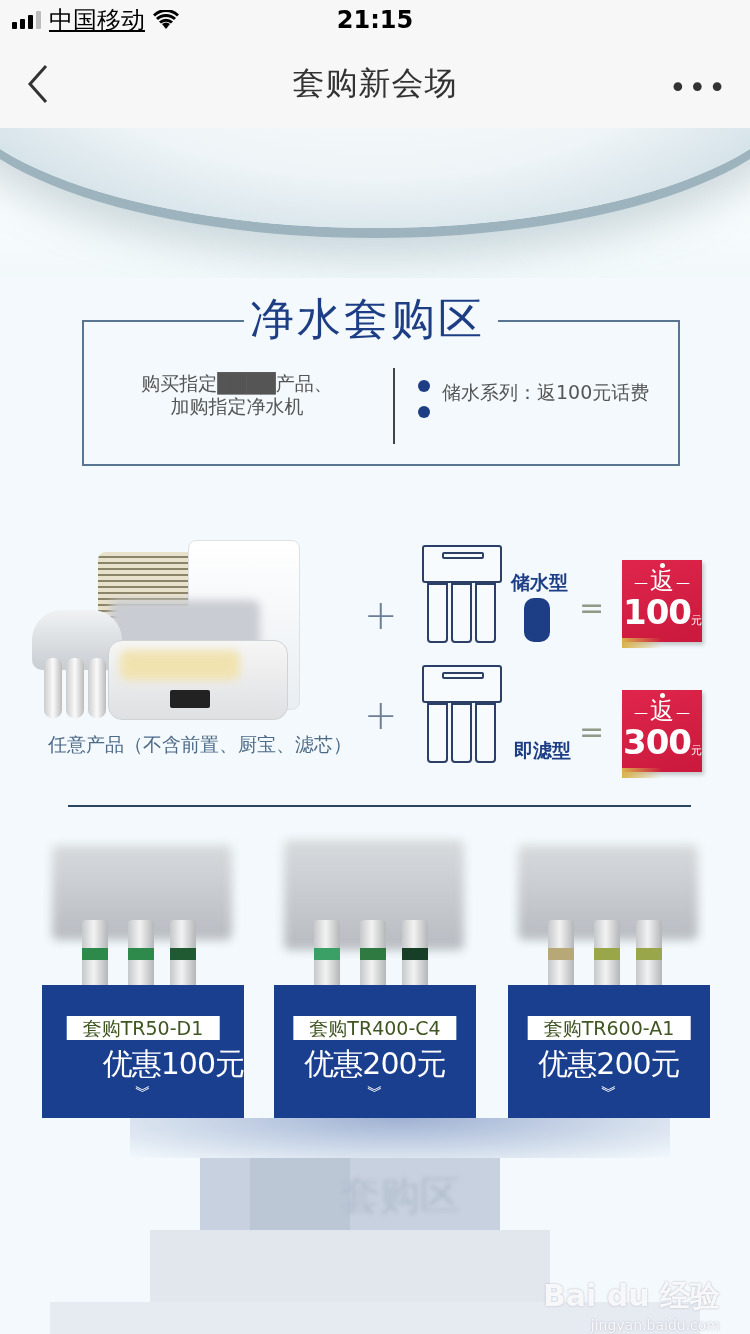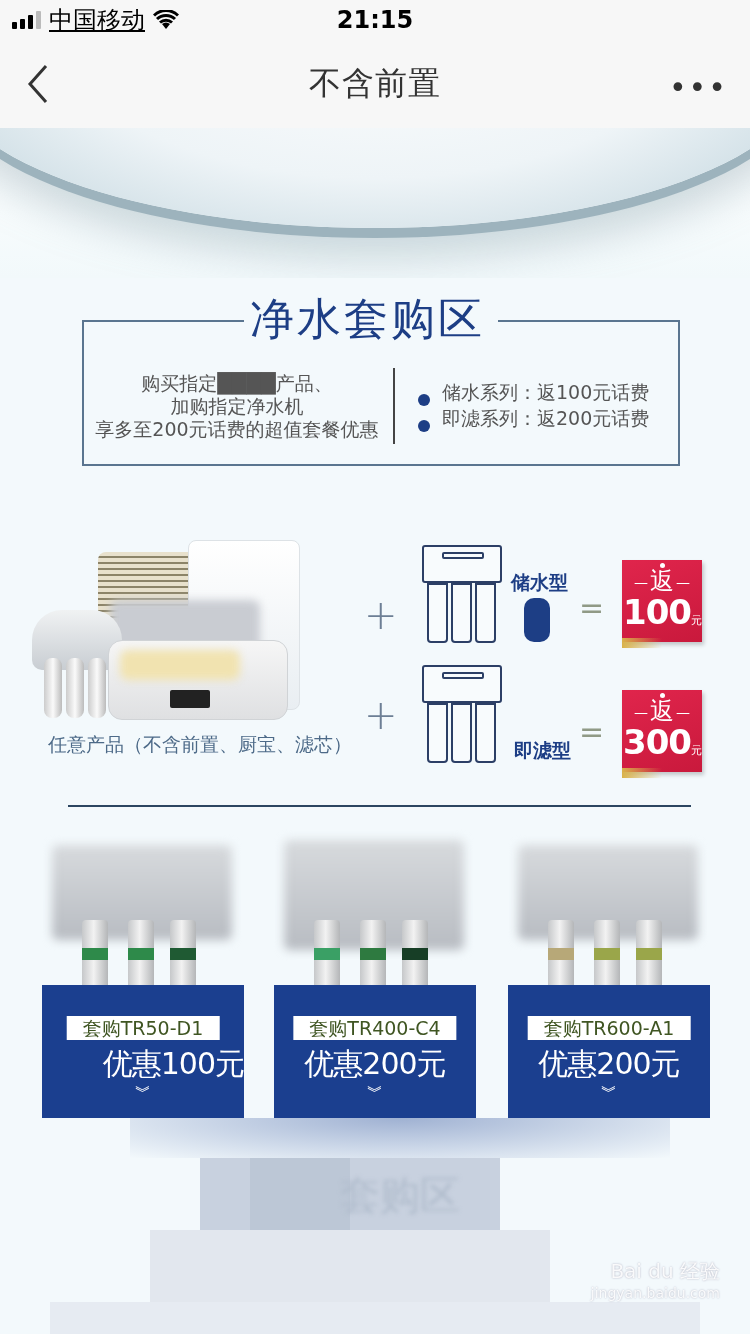--- a/index.html
+++ b/index.html
@@ -28,21 +28,21 @@
   .disc { position: absolute; left: -60px; top: -220px; width: 870px; height: 320px; border-radius: 50%; background: radial-gradient(ellipse at 50% 30%, #ffffff 0%, #eef4f7 55%, #c6d8e0 90%); box-shadow: 0 10px 0 #9db3bd, 0 30px 40px rgba(120,150,160,0.35); }
 
   
   .intro-box { position: absolute; left: 82px; top: 320px; width: 598px; height: 146px; border: 2px solid #5a7590; border-top: none; }
   .intro-top-line-left { position: absolute; left: 82px; top: 320px; width: 162px; height: 2px; background: #5a7590; }
   .intro-top-line-right { position: absolute; left: 498px; top: 320px; width: 182px; height: 2px; background: #5a7590; }
   .section-title { position: absolute; left: 250px; top: 290px; font-size: 44px; color: #1d3e85; letter-spacing: 3px; }
   .intro-left { position: absolute; left: 92px; top: 372px; width: 290px; text-align: center; font-size: 19px; color: #555; line-height: 23px; }
   .intro-divider { position: absolute; left: 393px; top: 368px; width: 2px; height: 76px; background: #444; }
   .intro-right { position: absolute; left: 418px; top: 380px; font-size: 19px; color: #555; }
-  .intro-right li { list-style: none; display: flex; align-items: flex-end; gap: 12px; height: 26px; }
+  .intro-right li { list-style: none; display: flex; align-items: flex-start; gap: 12px; height: 26px; }
   .dot { width: 12px; height: 12px; border-radius: 50%; background: #1d3e85; }
   .blur { filter: blur(4px); }
 
   
   .products-img { position: absolute; left: 20px; top: 540px; width: 290px; height: 190px; }
   .p-box { position: absolute; border-radius: 8px; }
   .any-product-caption { position: absolute; left: 48px; top: 732px; font-size: 19px; color: #4d6a88; }
   .plus { position: absolute; font-size: 40px; color: #6d7f95; font-weight: 200; }
   .purifier-icon { position: absolute; width: 82px; height: 100px; }
   .pi-head { position: absolute; left: 0; top: 0; width: 80px; height: 38px; border: 2px solid #2c3f66; border-radius: 3px; background: #f8fbfd; }
@@ -69,21 +69,21 @@
   .cart .band { position: absolute; left: 0; top: 28px; width: 100%; height: 12px; }
   .card-model { position: absolute; left: 50%; transform: translateX(-50%); top: 1016px; background: #fff; color: #3f5522; font-size: 19px; padding: 0 16px; white-space: nowrap; height: 24px; line-height: 24px; }
   .card-discount { position: absolute; width: 202px; text-align: center; top: 1044px; color: #fff; font-size: 30px; letter-spacing: -1px; }
   .card-chevron { position: absolute; width: 202px; text-align: center; top: 1082px; color: #fff; font-size: 16px; }
 
   
   .next-section { position: absolute; left: 0; top: 1118px; width: 750px; height: 216px; overflow: hidden; }
   .ns-shade { position: absolute; left: 130px; top: 0; width: 540px; height: 40px; background: radial-gradient(ellipse at 50% 0%, #9fb1d2, rgba(255,255,255,0)); }
   .pix { position: absolute; }
   .watermark { position: absolute; right: 30px; top: 1258px; text-align: right; color: rgba(255,255,255,0.9); }
-  .wm-main { font-size: 20px; font-weight: normal; text-shadow: 0 0 2px #aab; }
+  .wm-main { font-size: 30px; font-weight: bold; text-shadow: 0 0 2px #aab; margin-top: 18px; }
   .wm-sub { font-size: 14px; text-shadow: 0 0 2px #aab; }
 </style>
 </head>
 <body>
 
 <div class="status-bar">
   <div class="sb-left">
     <div class="signal">
       <span style="height:7px"></span>
         <span style="height:10px"></span>
@@ -98,46 +98,44 @@
         <path d="M1 5.5 A17 17 0 0 1 25 5.5" stroke="#000" stroke-width="3" fill="none"></path>
       </svg>
   </div>
   <span class="sb-time">21:15</span>
 </div>
 
 <div class="nav-bar">
   <svg class="nav-back" viewBox="0 0 40 44">
       <path d="M24 4 L8 22 L24 40" stroke="#333" stroke-width="3" fill="none"></path>
     </svg>
-  <span class="nav-title">不含前置</span>
+  <span class="nav-title">套购新会场</span>
   <span class="nav-more">•••</span>
 </div>
 
 <div class="banner">
   <div class="disc"></div>
 </div>
 
 <div class="intro-top-line-left"></div>
 <div class="intro-top-line-right"></div>
 <div class="section-title">净水套购区</div>
 <div class="intro-box"></div>
 <div class="intro-left">
   <div>购买指定████产品、</div>
   <div>加购指定净水机</div>
-  <div>享多至200元话费的超值套餐优惠</div>
 </div>
 <div class="intro-divider"></div>
 <ul class="intro-right">
   <li>
       <span class="dot"></span>
       <span>储水系列：返100元话费</span>
     </li>
   <li>
       <span class="dot"></span>
-      <span>即滤系列：返200元话费</span>
     </li>
 </ul>
 
 <div class="products-img">
   <div class="p-box" style="left:78px;top:12px;width:100px;height:70px;background:repeating-linear-gradient(#e8e1cc 0 4px,#8c8468 4px 6px);"></div>
   <div class="p-box" style="left:168px;top:0;width:112px;height:170px;background:linear-gradient(#fff,#e9eef2);border:1px solid #dde2e6;"></div>
   <div class="p-box blur" style="left:90px;top:60px;width:150px;height:70px;background:#c9ccd2;"></div>
   <div class="p-box" style="left:12px;top:70px;width:90px;height:60px;background:linear-gradient(#f0f2f3,#c8cdd2);border-radius:30px 30px 10px 10px;"></div>
   <div class="p-box" style="left:24px;top:118px;width:18px;height:60px;background:linear-gradient(90deg,#ccc,#fafafa,#bbb);"></div>
   <div class="p-box" style="left:46px;top:118px;width:18px;height:60px;background:linear-gradient(90deg,#ccc,#fafafa,#bbb);"></div>

